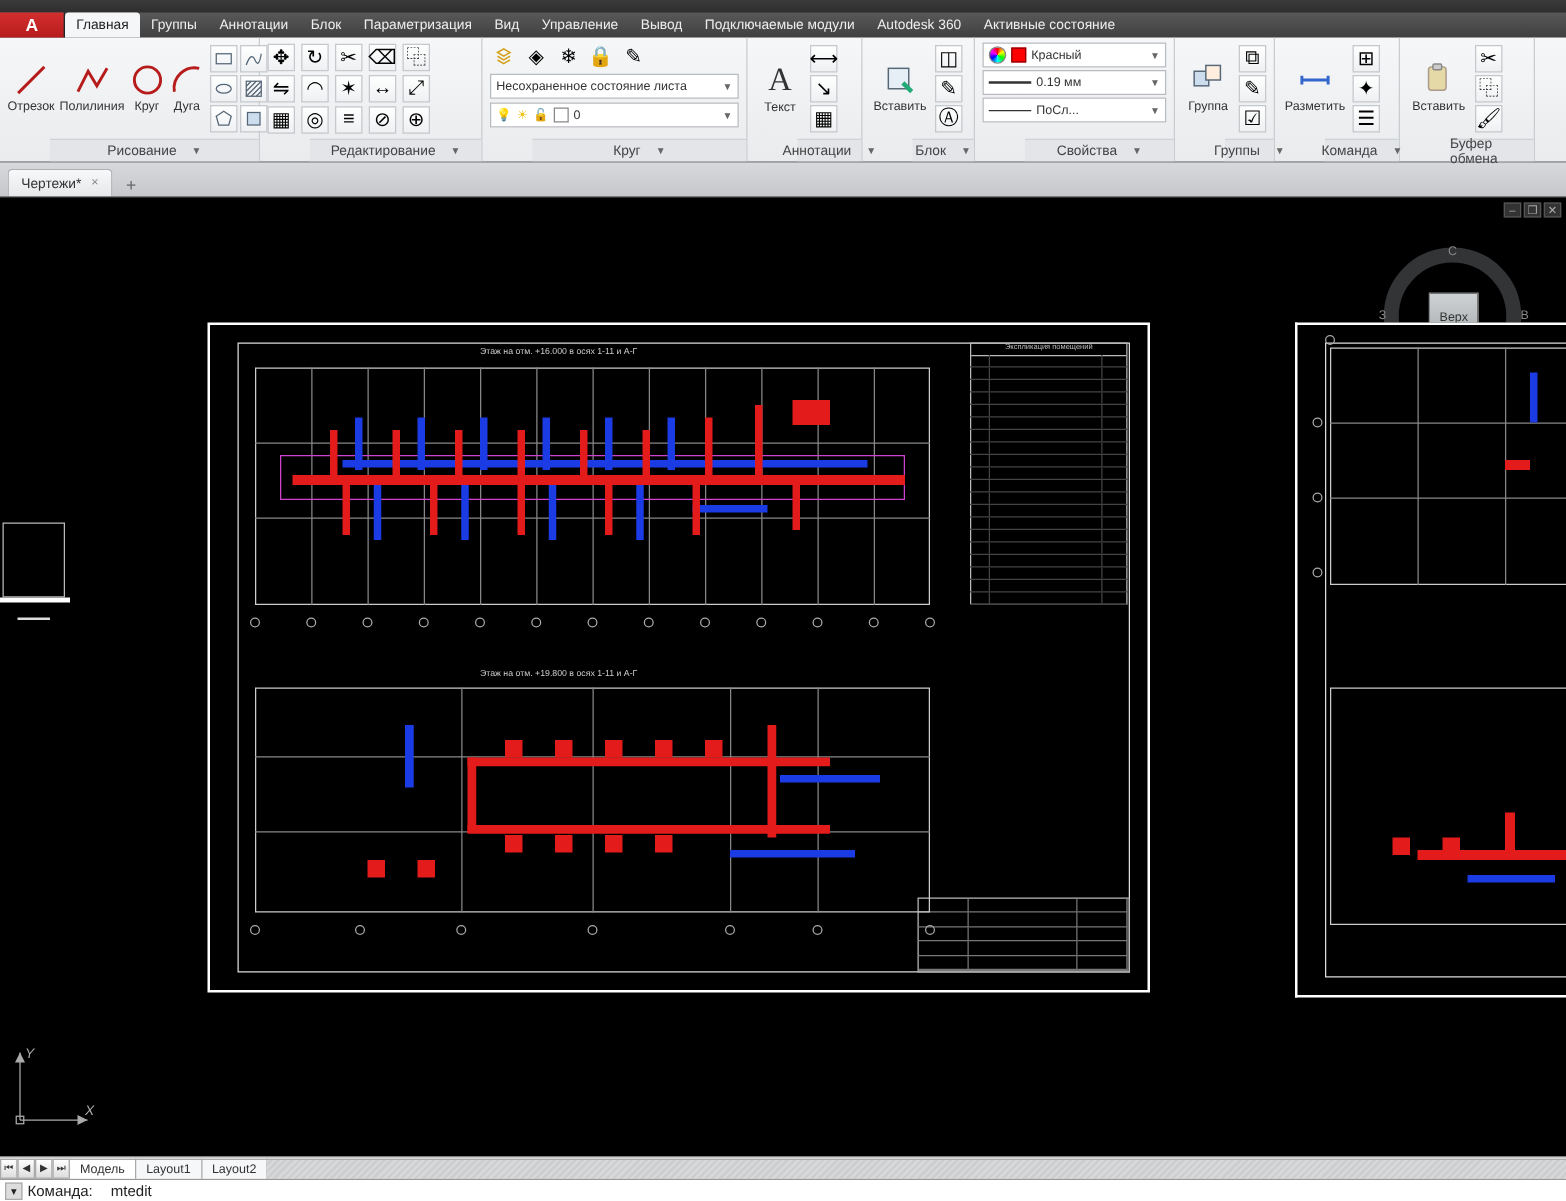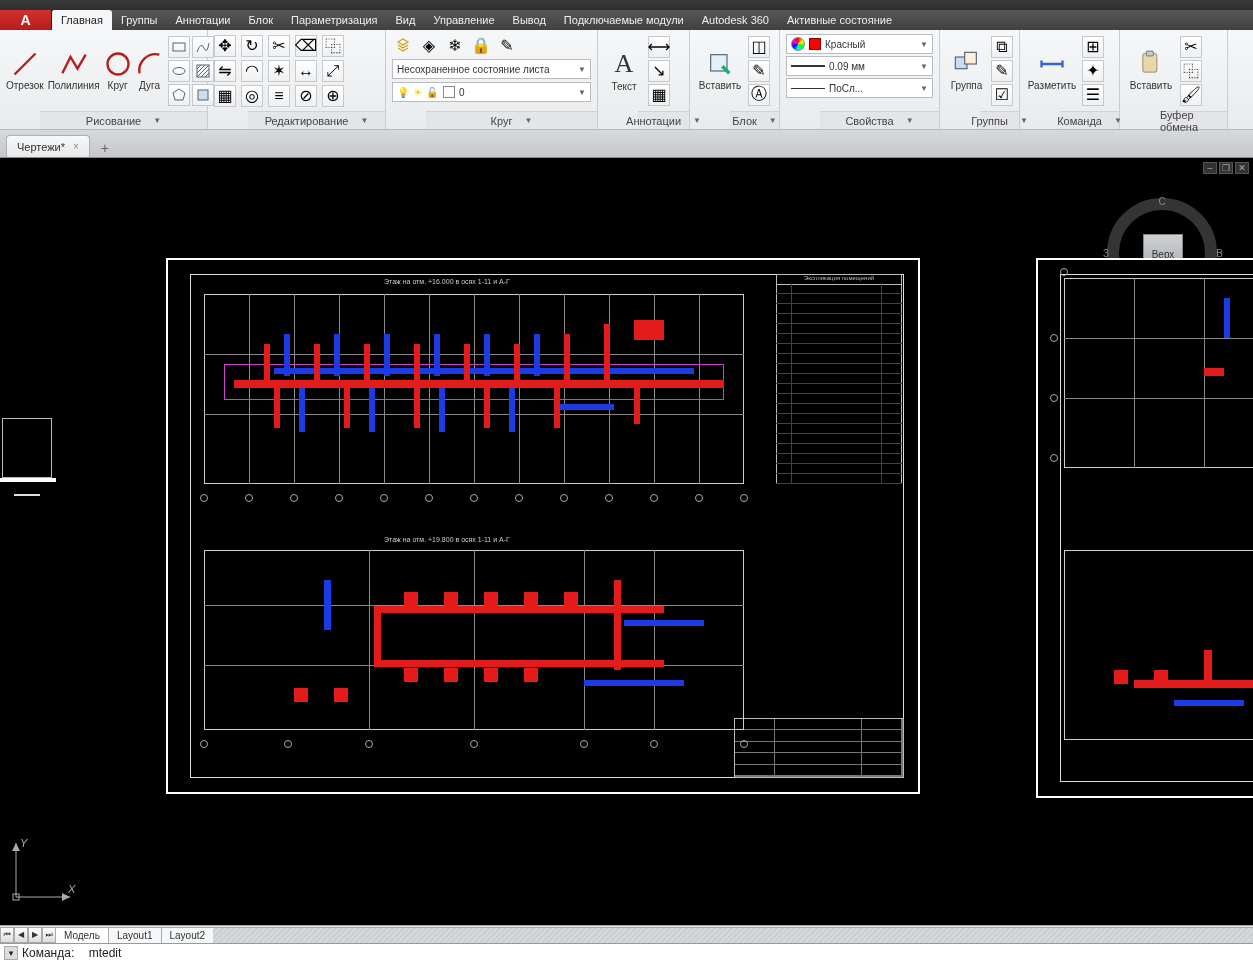--- a/index.html
+++ b/index.html
@@ -280,21 +280,21 @@
           <span class="row">
             <span style="width:14px;height:14px;border:1px solid #888;background:conic-gradient(red,yellow,lime,cyan,blue,magenta,red);border-radius:50%;"></span>
             <span class="sw" style="background:#f00;border:1px solid #800;"></span>
             <span>Красный</span>
           </span>
           <span class="caret">▼</span>
         </div>
       <div class="propcombo">
           <span class="row">
             <span style="width:34px;height:2px;background:#333;"></span>
-            <span>0.09 мм</span>
+            <span>0.19 мм</span>
           </span>
           <span class="caret">▼</span>
         </div>
       <div class="propcombo">
           <span class="row">
             <span style="width:34px;height:1px;background:#333;"></span>
             <span>ПоСл...</span>
           </span>
           <span class="caret">▼</span>
         </div>

